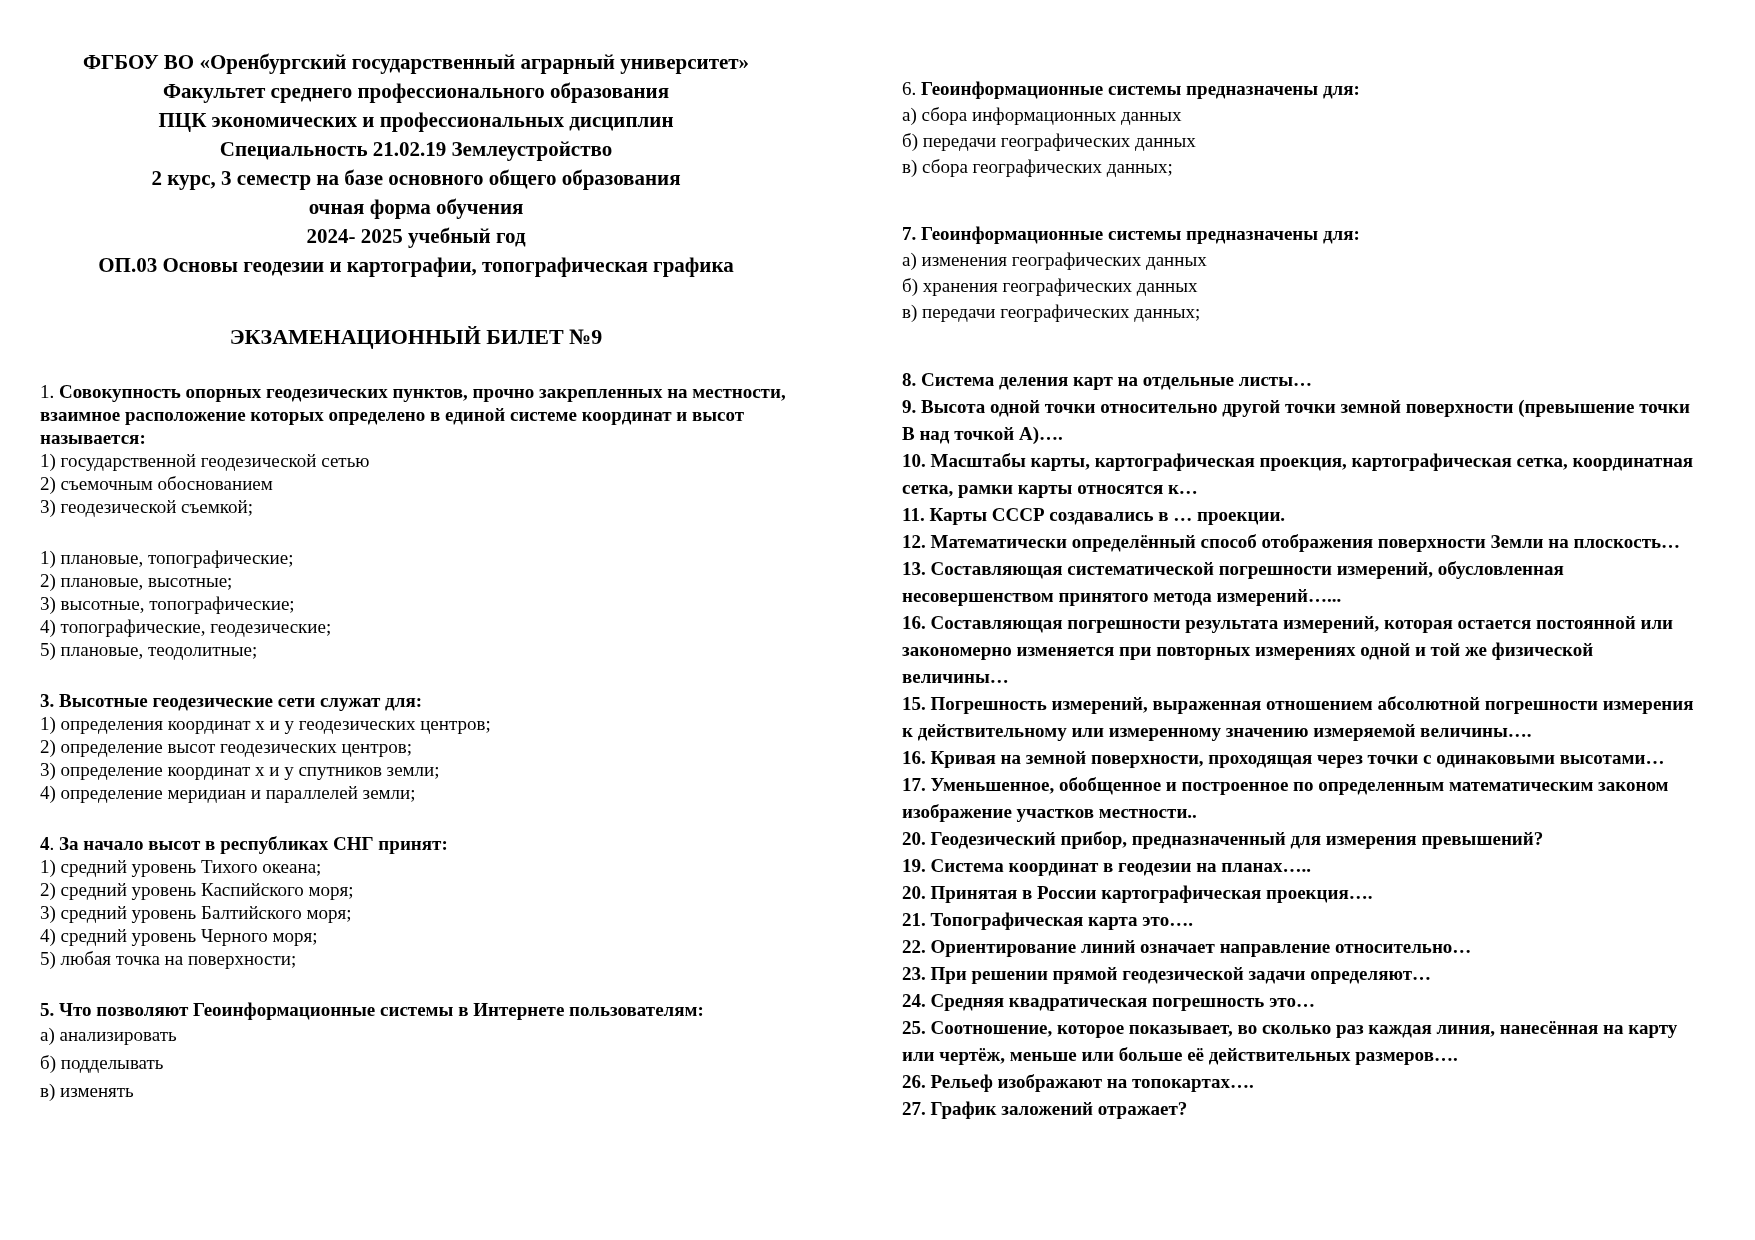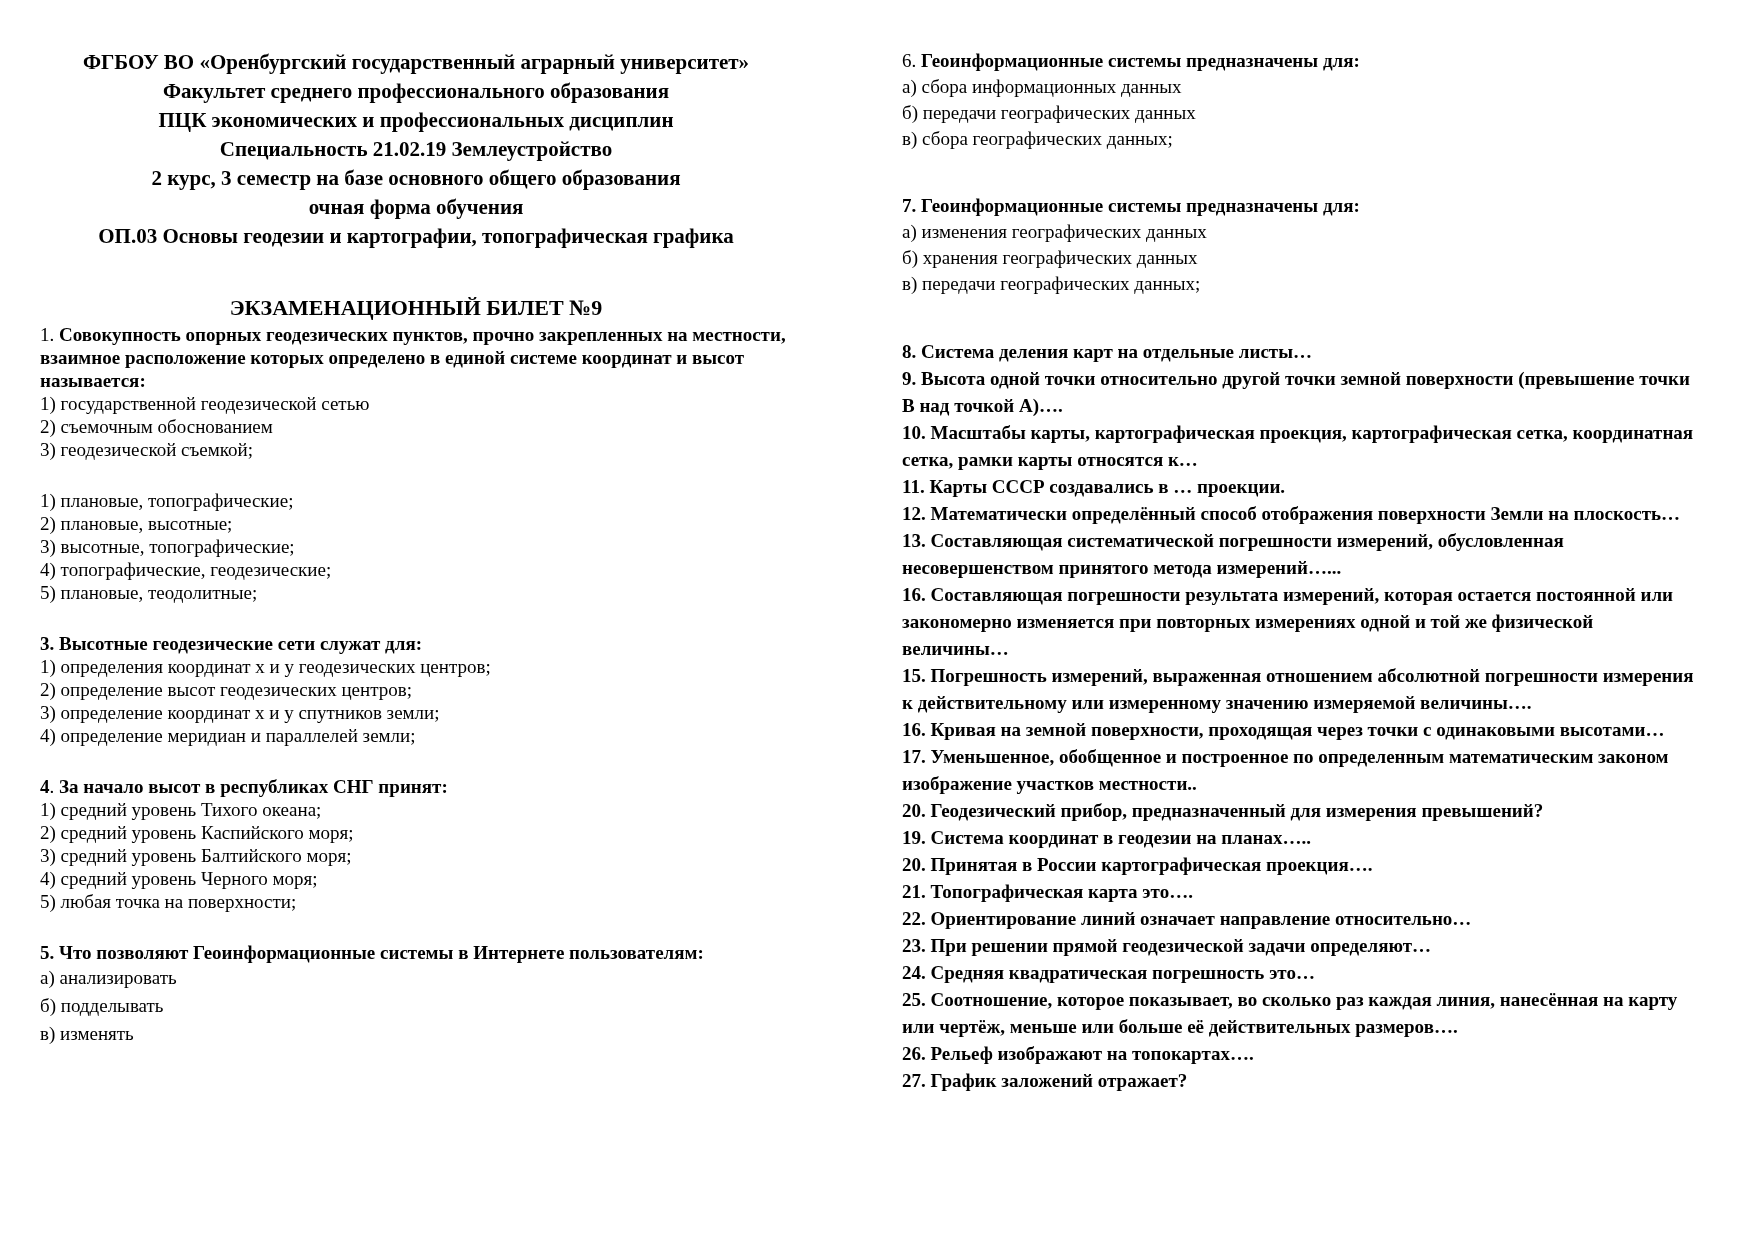--- a/index.html
+++ b/index.html
@@ -38,20 +38,21 @@
     font-weight: bold;
     font-size: 22px;
     line-height: 30px;
     margin-top: 42px;
   }
   .question { margin-bottom: 28px; }
   .q-heading {
     font-size: 19px;
     line-height: 23px;
     font-weight: bold;
+    margin-top: 28px;
   }
   .q-heading .reg { font-weight: normal; }
   .q-option {
     font-size: 19px;
     line-height: 23px;
     font-weight: normal;
   }
   .question.wide .q-option { line-height: 28px; }
   .col-right .q-heading,
   .col-right .q-option { line-height: 26px; }
@@ -70,20 +71,21 @@
 
 <div class="page">
   <div class="col-left">
     <div id="doc-header">
         <p class="hdr-line">ФГБОУ ВО «Оренбургский государственный аграрный университет»</p>
         <p class="hdr-line">Факультет среднего профессионального образования</p>
         <p class="hdr-line">ПЦК экономических и профессиональных дисциплин</p>
         <p class="hdr-line">Специальность 21.02.19 Землеустройство</p>
         <p class="hdr-line">2 курс, 3 семестр на базе основного общего образования</p>
         <p class="hdr-line">очная форма обучения</p>
+        <p class="hdr-line">2024- 2025 учебный год</p>
         <p class="hdr-line">ОП.03 Основы геодезии и картографии, топографическая графика</p>
       </div>
     <p class="doc-title">ЭКЗАМЕНАЦИОННЫЙ БИЛЕТ №9</p>
     <div id="left-questions">
         <div class="question">
           <p class="q-heading"><span></span><span class="reg">1.</span> <span>Совокупность опорных геодезических пунктов, прочно закрепленных на местности, взаимное расположение которых определено в единой системе координат и высот называется:</span></p>
           <p class="q-option">1) государственной геодезической сетью</p>
           <p class="q-option">2) съемочным обоснованием</p>
           <p class="q-option">3) геодезической съемкой;</p>
         </div>

